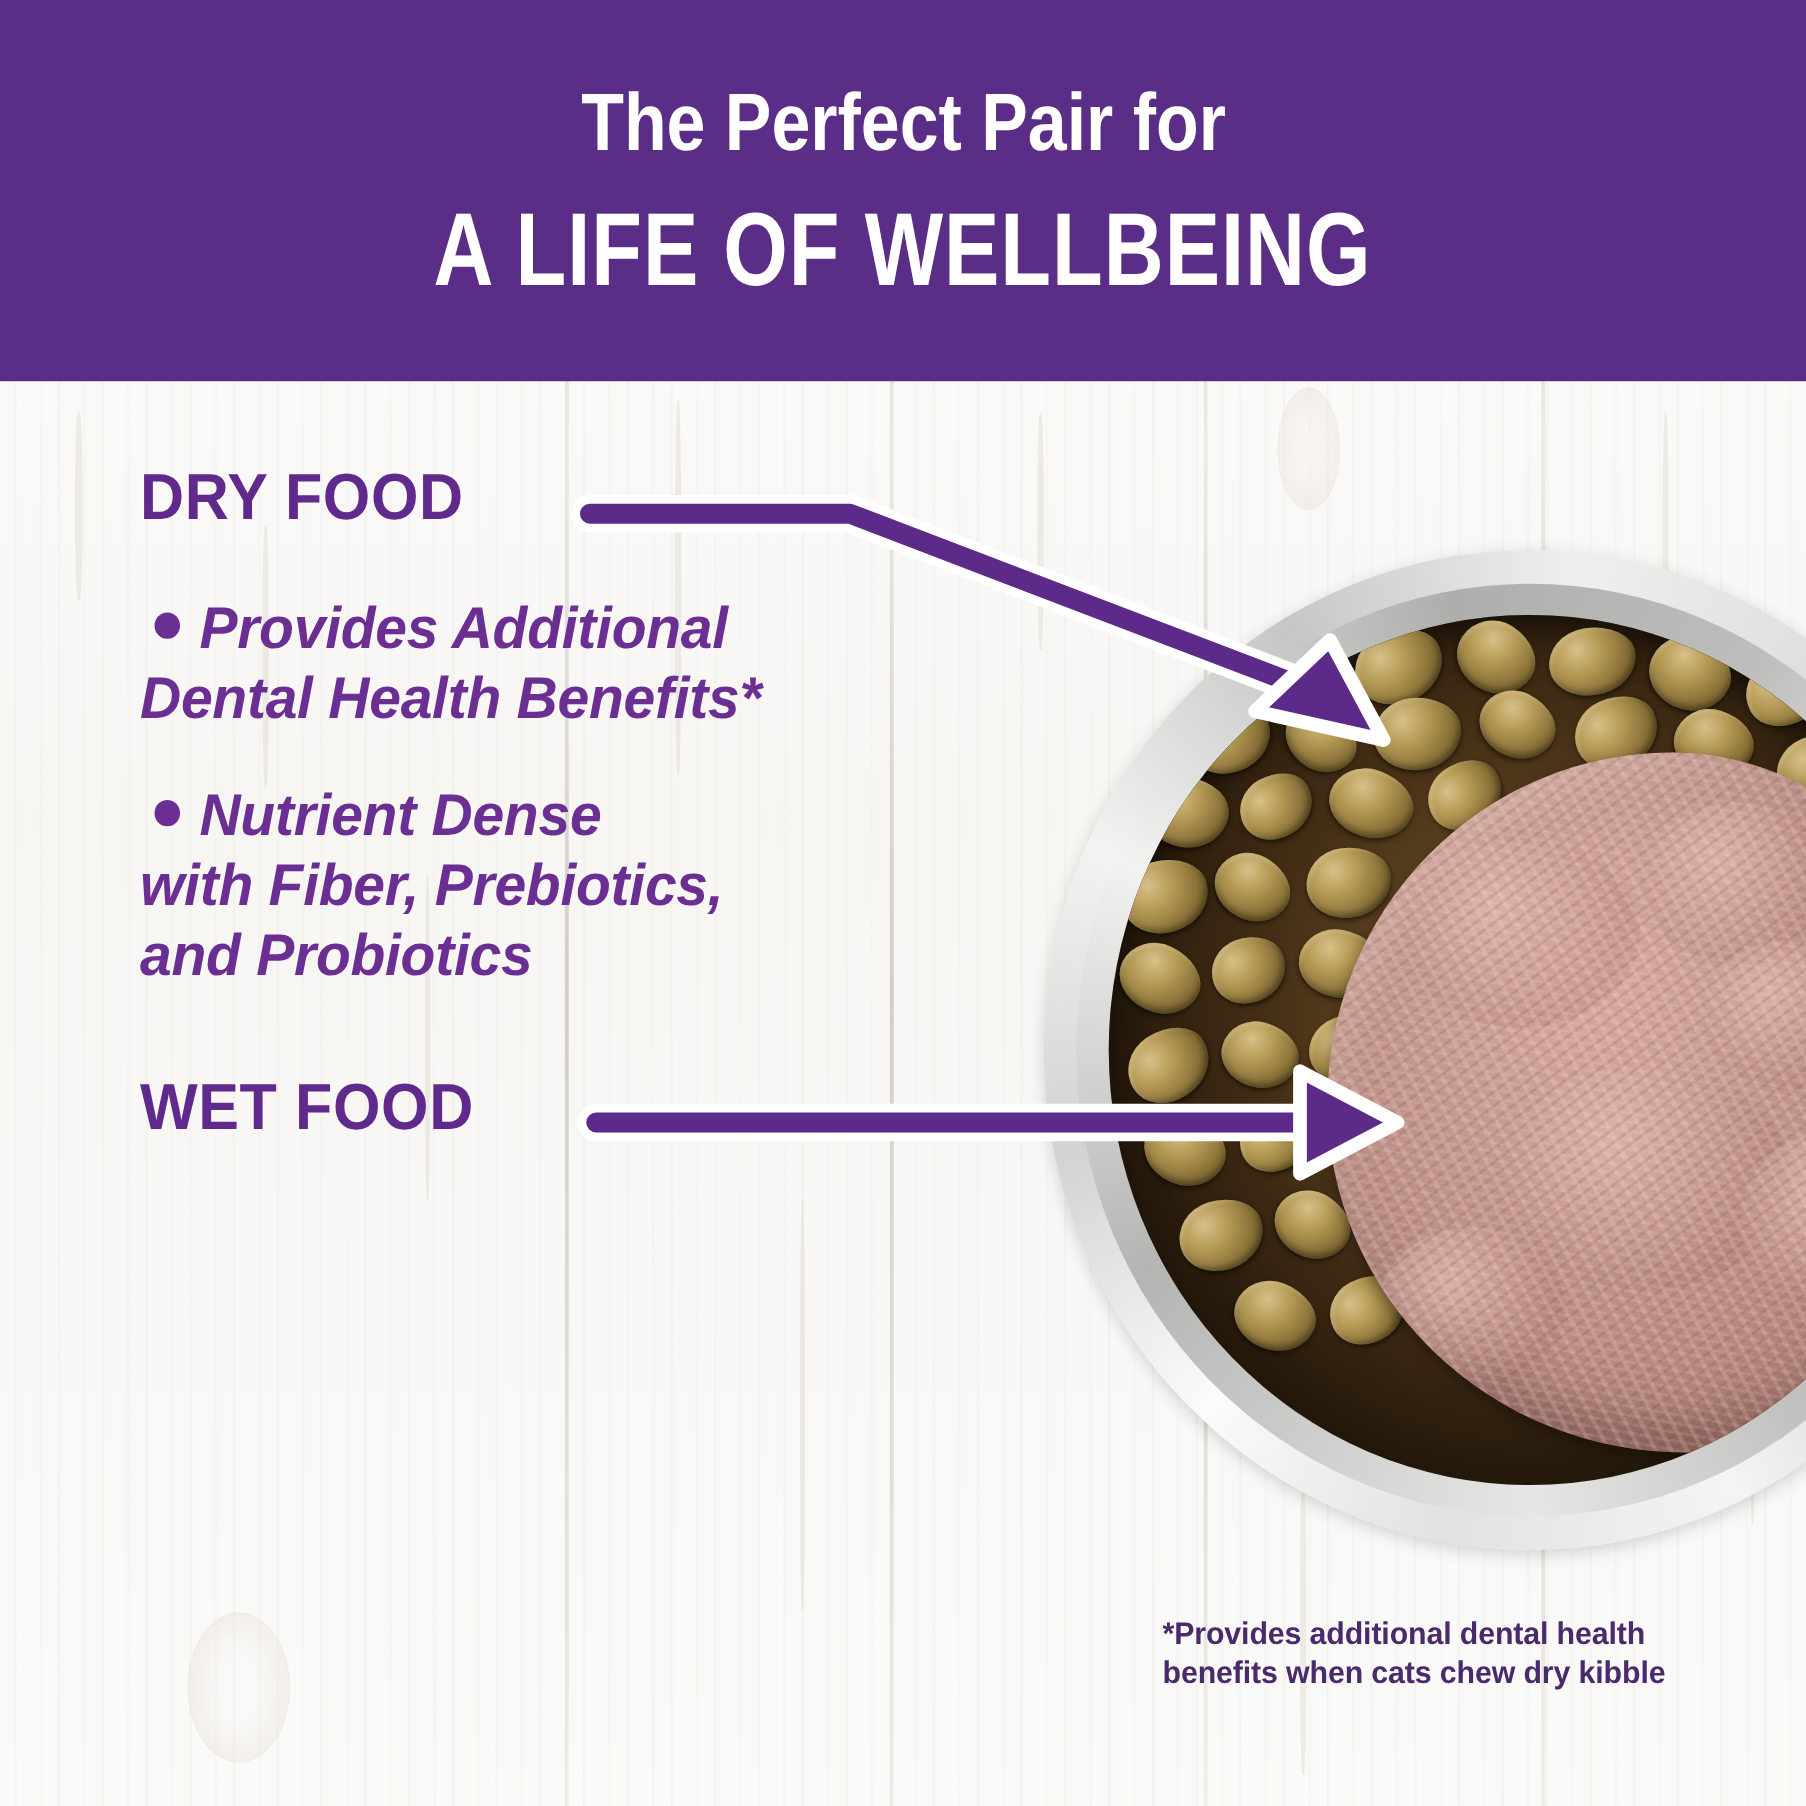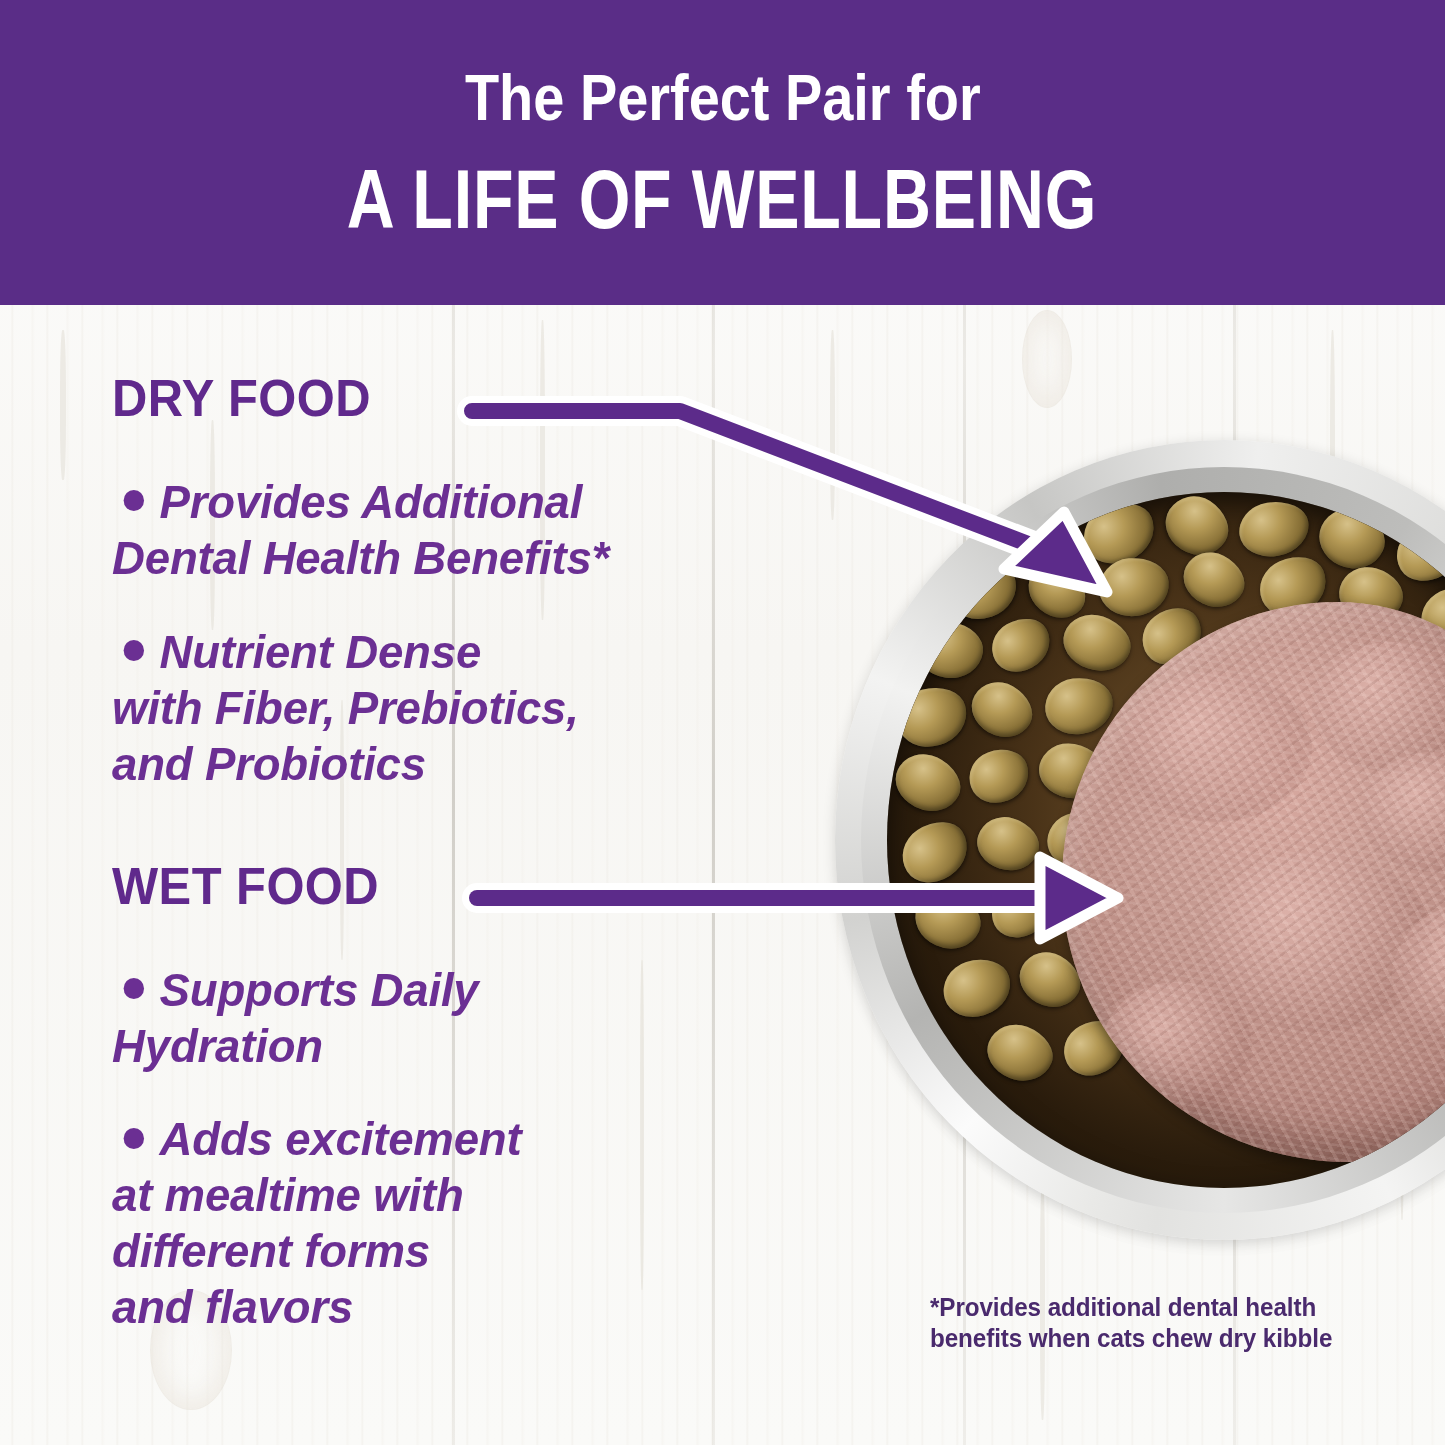--- a/index.html
+++ b/index.html
@@ -305,29 +305,17 @@
       </li>
       <li class="bullet" style="margin-top:38px;">
         <span class="dot"></span><span class="bullet-txt">Nutrient Dense</span><br>
         <span class="bullet-txt">with Fiber, Prebiotics,</span><br>
         <span class="bullet-txt">and Probiotics</span>
       </li>
     </ul>
 
     <div class="sec-title" style="margin-top:68px;">WET FOOD</div>
 
-    <ul class="bullets">
-      <li class="bullet" style="margin-top:50px;">
-        <span class="dot"></span><span class="bullet-txt">Supports Daily</span><br>
-        <span class="bullet-txt">Hydration</span>
-      </li>
-      <li class="bullet" style="margin-top:38px;">
-        <span class="dot"></span><span class="bullet-txt">Adds excitement</span><br>
-        <span class="bullet-txt">at mealtime with</span><br>
-        <span class="bullet-txt">different forms</span><br>
-        <span class="bullet-txt">and flavors</span>
-      </li>
-    </ul>
   </div>
 
   <div class="footnote">*Provides additional dental health benefits when cats chew dry kibble</div>
 
 </div>
 
 </body></html>

